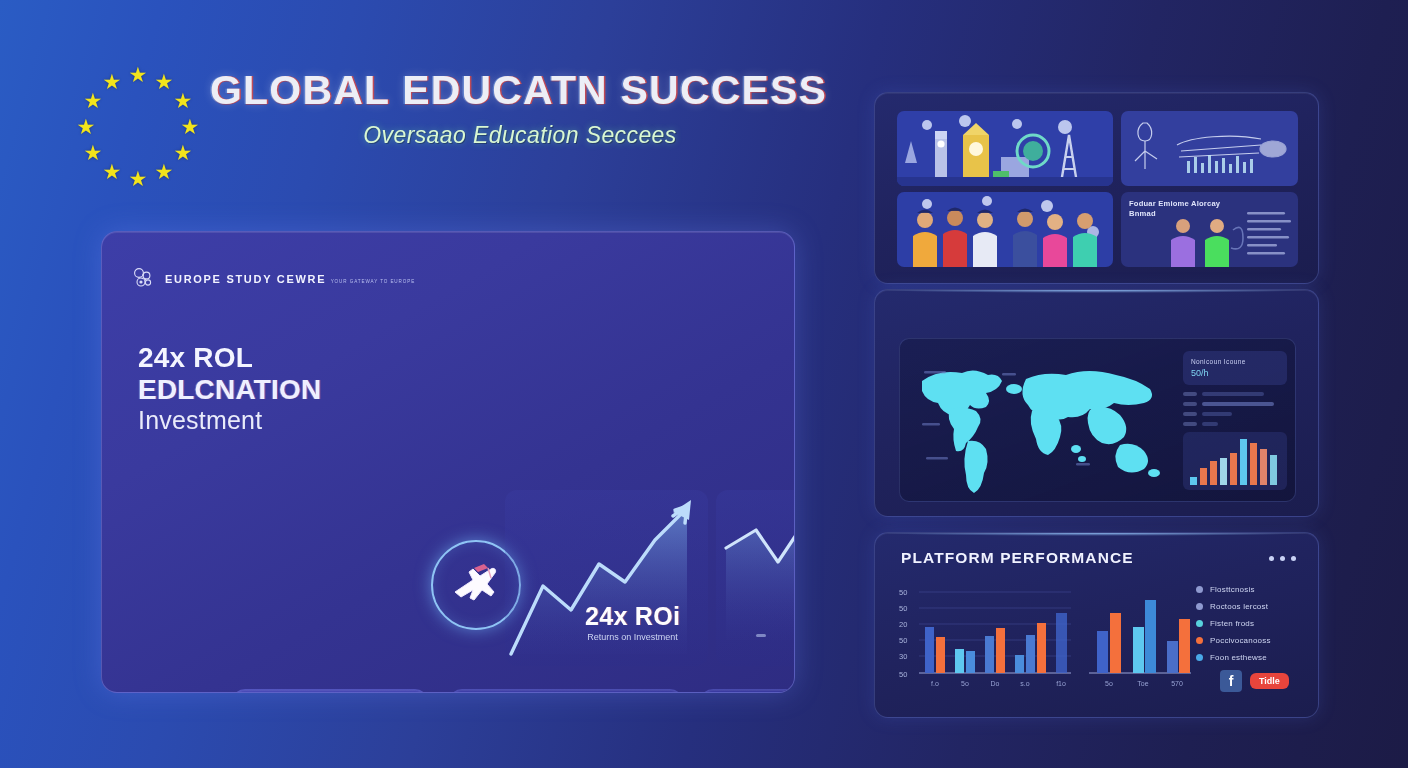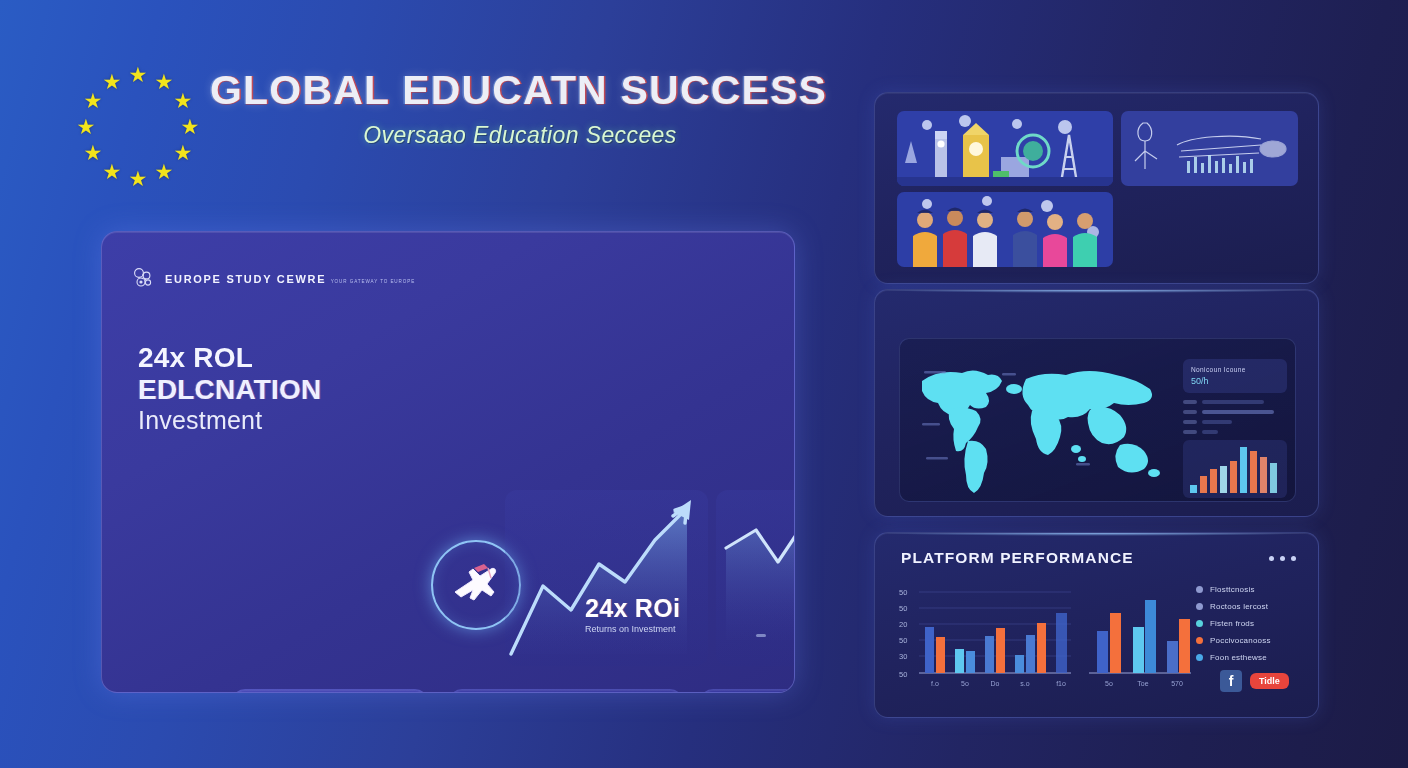--- a/index.html
+++ b/index.html
@@ -85,21 +85,21 @@
     background:linear-gradient(180deg,rgba(60,64,170,.25),rgba(40,44,140,.12));
     overflow:hidden;
   }
   .chart-b {
     position:absolute; left:614px; top:258px; width:165px; height:176px;
     border-radius:12px;
     background:linear-gradient(180deg,rgba(58,62,166,.30),rgba(40,44,140,.10));
     overflow:hidden;
   }
   .chart-a svg,.chart-b svg { width:100%; height:100%; display:block; }
-  .roi-badge { position:absolute; left:80px; top:104px; }
+  .roi-badge { position:absolute; left:80px; top:112px;text-align:center; }
   .roi-badge .big {
     font-size:25px; font-weight:700; color:#fdfdff; letter-spacing:.3px;
     text-shadow:1px 0 0 rgba(215,120,120,.5);
   }
   .roi-badge .small { font-size:9px; color:#cdd5f2; filter:blur(.45px); margin-top:1px; }
 
   .sc-tick { fill:#9aa6d8; opacity:.75; }
 
   
   .stat {
@@ -146,21 +146,21 @@
   .tile { border-radius:7px; overflow:hidden; position:relative; }
   .tile svg { width:100%; height:100%; display:block; }
   .tile-label { position:absolute; left:8px; top:7px; font-size:7.6px; font-weight:700;
     color:#dfe4fb; filter:blur(.4px); line-height:1.35; letter-spacing:.2px; }
 
   
   .map-body { position:absolute; left:24px; top:48px; width:397px; height:164px;
     border-radius:10px; border:1px solid rgba(110,130,220,.25);
     background:linear-gradient(160deg,rgba(24,28,78,.75),rgba(18,20,58,.85)); }
   .map-svg { position:absolute; left:6px; top:6px; width:272px; height:152px; }
-  .map-side { position:absolute; right:8px; top:20px; width:104px; height:148px; }
+  .map-side { position:absolute; right:8px; top:12px; width:104px; height:148px; }
   .side-card { border-radius:6px; background:rgba(72,84,175,.28); padding:7px 8px; }
   .side-card .t { font-size:6.5px; color:#c8cff2; filter:blur(.45px); letter-spacing:.4px; }
   .side-card .v { font-size:9px; color:#7fd4f2; margin-top:3px; filter:blur(.4px); }
   .side-rows { margin-top:7px; }
   .side-rows .r { display:flex; align-items:center; gap:5px; margin-bottom:6px; }
   .side-rows .k { width:14px; height:4px; border-radius:2px; background:rgba(150,165,235,.35); }
   .side-rows .bar { height:4px; border-radius:2px; background:rgba(120,140,225,.30); }
   .mini-bars { margin-top:4px; border-radius:6px; background:rgba(72,84,175,.24);
     height:58px; padding:5px; }
   .mini-bars svg { width:100%; height:100%; }
@@ -371,20 +371,40 @@
             <circle cx="188" cy="29" r="8" fill="#d79e70"></circle>
               <path d="M176 75 L176 45 Q188 37 200 45 L200 75 Z" fill="#3ecfb0"></path>
           </g>
           <g fill="#1d2560" opacity=".85">
             <path d="M20 21 q8 -7 16 0 z"></path>
               <path d="M50 19 q8 -7 16 0 z"></path>
               <path d="M80 21 q8 -7 16 0 z"></path>
             <path d="M120 20 q8 -7 16 0 z"></path>
           </g>
         </svg>
+      </div>
+      <div class="tile">
+        <svg viewBox="0 0 177 75" preserveAspectRatio="none">
+          <rect width="177" height="75" fill="#2b327e"></rect>
+          <circle cx="62" cy="34" r="7" fill="#d8a07c"></circle>
+            <path d="M50 75 L50 48 Q62 40 74 48 L74 75 Z" fill="#9b6fe0"></path>
+          <circle cx="96" cy="34" r="7" fill="#e0ab82"></circle>
+            <path d="M84 75 L84 48 Q96 40 108 48 L108 75 Z" fill="#4ade5e"></path>
+          <g fill="#aeb8e6" opacity=".7">
+            <rect x="126" y="20" width="38" height="2.4" rx="1.2"></rect>
+            <rect x="126" y="28" width="44" height="2.4" rx="1.2"></rect>
+            <rect x="126" y="36" width="34" height="2.4" rx="1.2"></rect>
+            <rect x="126" y="44" width="42" height="2.4" rx="1.2"></rect>
+            <rect x="126" y="52" width="30" height="2.4" rx="1.2"></rect>
+            <rect x="126" y="60" width="38" height="2.4" rx="1.2"></rect>
+          </g>
+          <path d="M112 38 q10 -8 10 8 q0 14 -12 10" fill="none" stroke="#8fa0dd" stroke-width="1.6" opacity=".6"></path>
+        </svg>
+        <div class="tile-label" style="white-space:pre-line">Foduar Emiome Alorcay
+Bnmad</div>
       </div>
     </div>
   </div>
 
   <div class="panel p2">
     <div class="panel-glow"></div>
     <div class="map-body">
       <svg class="map-svg" viewBox="0 0 272 152">
         <g fill="#5ee0f2">
           <path d="M16 36 q16 -12 40 -8 q12 -6 26 2 q10 -2 14 6 q-4 10 -16 12 q6 8 0 14 q-10 4 -16 -2 q-6 12 -18 10 q-10 -2 -14 -12 q-12 -2 -16 -12 Z"></path>

